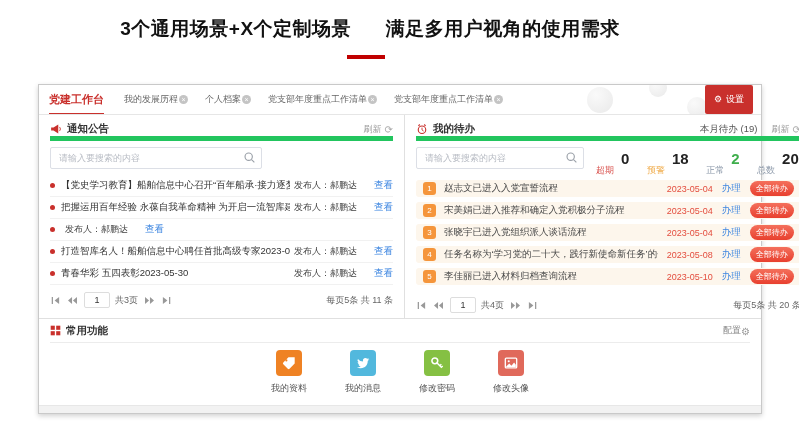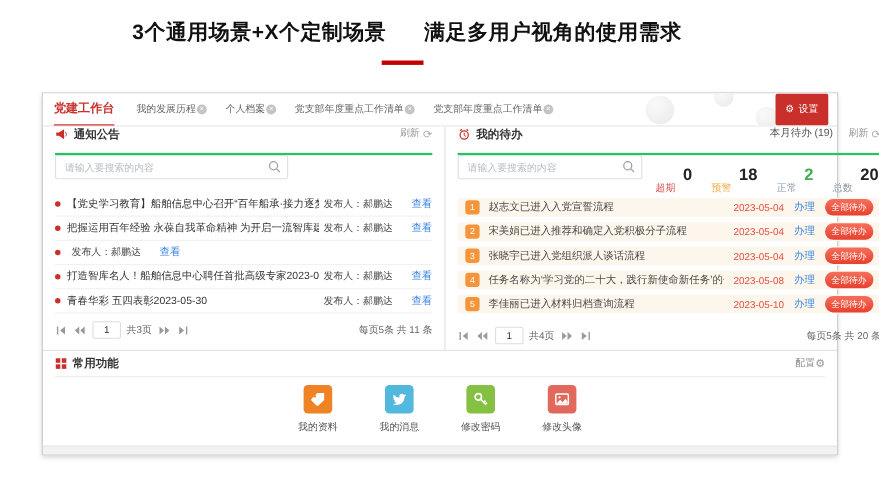--- a/index.html
+++ b/index.html
@@ -32,27 +32,27 @@
   .settings-btn { margin-left:auto; background:#c9302c; color:#fff; font-size:9px;
                   padding:4px 9px; border-radius:2px; display:flex; align-items:center; gap:4px;
                   border:none; cursor:pointer; position:relative; z-index:2; }
   .settings-btn .g { font-size:9px; line-height:1; }
 
   
   .panels { display:flex; height:204px; border-bottom:1px solid #e0e0e0; }
   .panel-left  { width:366px; border-right:1px solid #e0e0e0; padding:0 11px; }
   .panel-right { flex:1; padding:0 11px; }
 
-  .panel-head { height:26px; display:flex; align-items:flex-start; border-bottom:2px solid #22c55e; }
+  .panel-head { height:26px; display:flex; align-items:flex-end; border-bottom:5px solid #22c55e; }
   .panel-title { font-size:10.5px; font-weight:bold; color:#333; display:flex; align-items:center; gap:5px; }
   .refresh { margin-left:auto; font-size:9px; color:#999; display:flex; align-items:center; gap:3px;
              cursor:pointer; background:none; border:none; }
   .refresh .g { font-size:10px; color:#aaa; }
 
-  .search-row { height:34px; display:flex; align-items:flex-start; }
+  .search-row { height:34px; display:flex; align-items:center; }
   .search-box { position:relative; }
   .search-box input { height:22px; border:1px solid #dcdfe6; border-radius:2px;
                       font-size:9px; color:#333; padding:0 22px 0 8px; outline:none; }
   .search-box input::placeholder { color:#b8bcc4; }
   .sb-l input { width:212px; }
   .sb-r input { width:168px; }
   .search-ic { position:absolute; right:6px; top:4px; }
 
   
   .n-row { height:22px; display:flex; align-items:center; border-bottom:1px solid #f1f1f1; }

